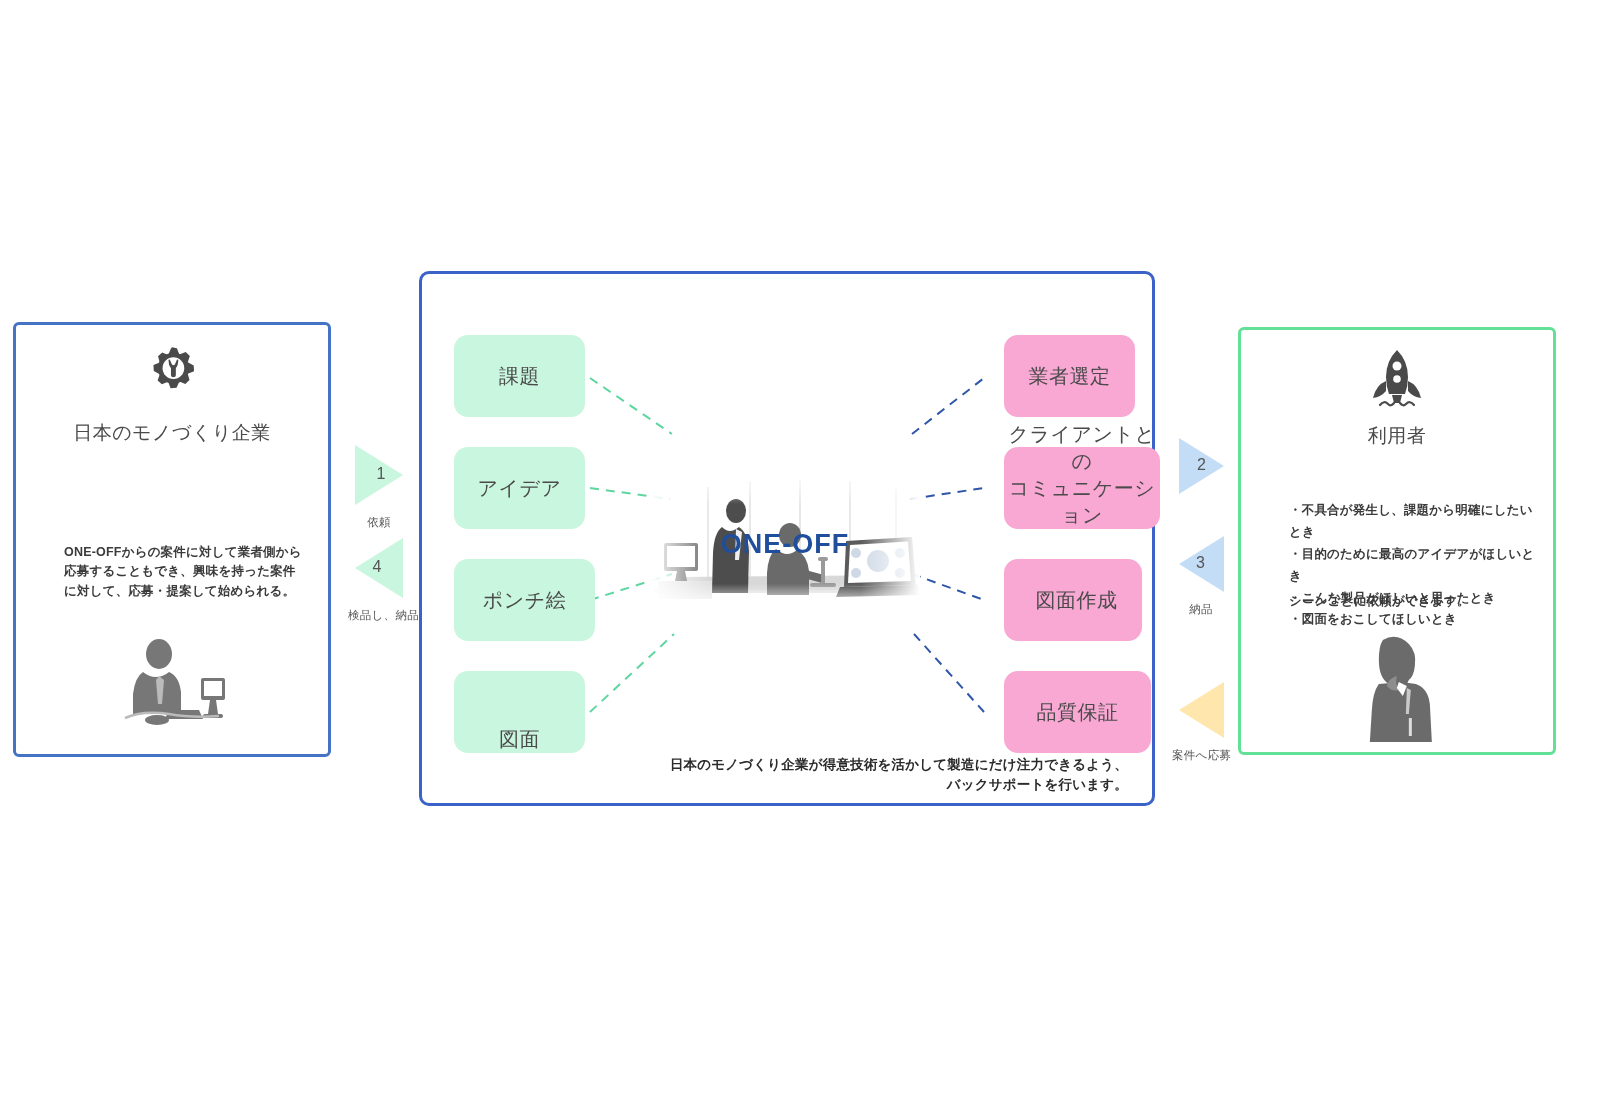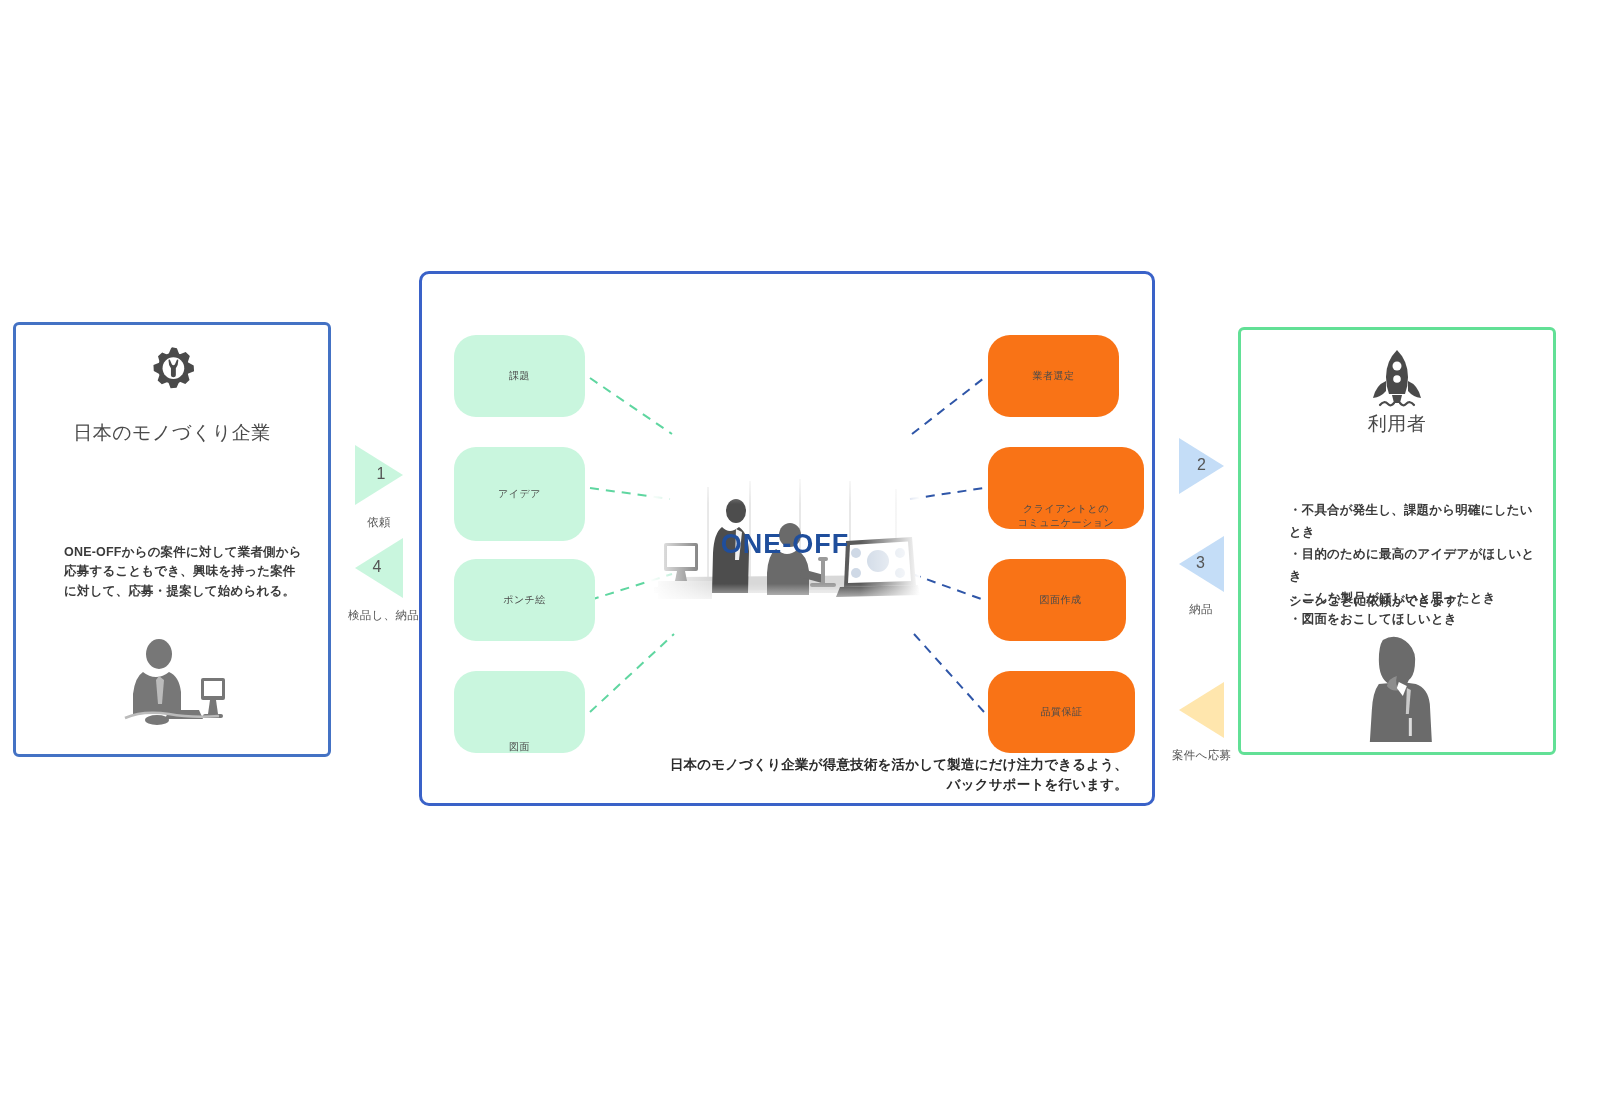--- a/index.html
+++ b/index.html
@@ -56,21 +56,21 @@
   }
   .panel-title {
     position: absolute;
     left: 0; right: 0;
     text-align: center;
     font-size: 19px;
     color: #4a4a4a;
     letter-spacing: 0.5px;
   }
   .left-title { top: 95px; }
-  .right-title { top: 81px; }
+  .right-title { top: 93px; }
 
   .left-para {
     position: absolute;
     left: 48px;
     font-size: 12.5px;
     font-weight: bold;
     line-height: 1.55;
     color: #3a3a3a;
     letter-spacing: 0.2px;
   }
@@ -142,32 +142,32 @@
     line-height: 1.5;
     color: #2b2b2b;
     letter-spacing: 0.2px;
   }
 
   .node {
     position: absolute;
     display: flex;
     align-items: center;
     justify-content: center;
-    border-radius: 22px;
-    font-size: 10px;
+    border-radius: 14px;
+    font-size: 20px;
     color: #4a4a4a;
     text-align: center;
     line-height: 1.35;
     letter-spacing: 0.5px;
   }
   .node-green { background: #c9f6de; }
-  .node-blue  { background: #f97316; }
+  .node-blue  { background: #f9a8d4; margin-left: 16px; }
 
   .n-g0 { left: 32px;  top: 61px;  width: 131px; height: 82px; }
-  .n-g1 { left: 32px;  top: 173px; width: 131px; height: 94px; }
+  .n-g1 { left: 32px;  top: 173px; width: 131px; height: 82px; }
   .n-g2 { left: 32px;  top: 285px; width: 141px; height: 82px; }
   .n-g3 { left: 32px;  top: 397px; width: 131px; height: 82px; align-items: flex-end; }
 
   .n-b0 { left: 566px; top: 61px;  width: 131px; height: 82px; }
   .n-b1 { left: 566px; top: 173px; width: 156px; height: 82px; align-items: flex-end; }
   .n-b2 { left: 566px; top: 285px; width: 131px; height: 82px; padding-left: 7px; }
   .n-b3 { left: 566px; top: 397px; width: 147px; height: 82px; }
 
   .center-photo {
     position: absolute;

